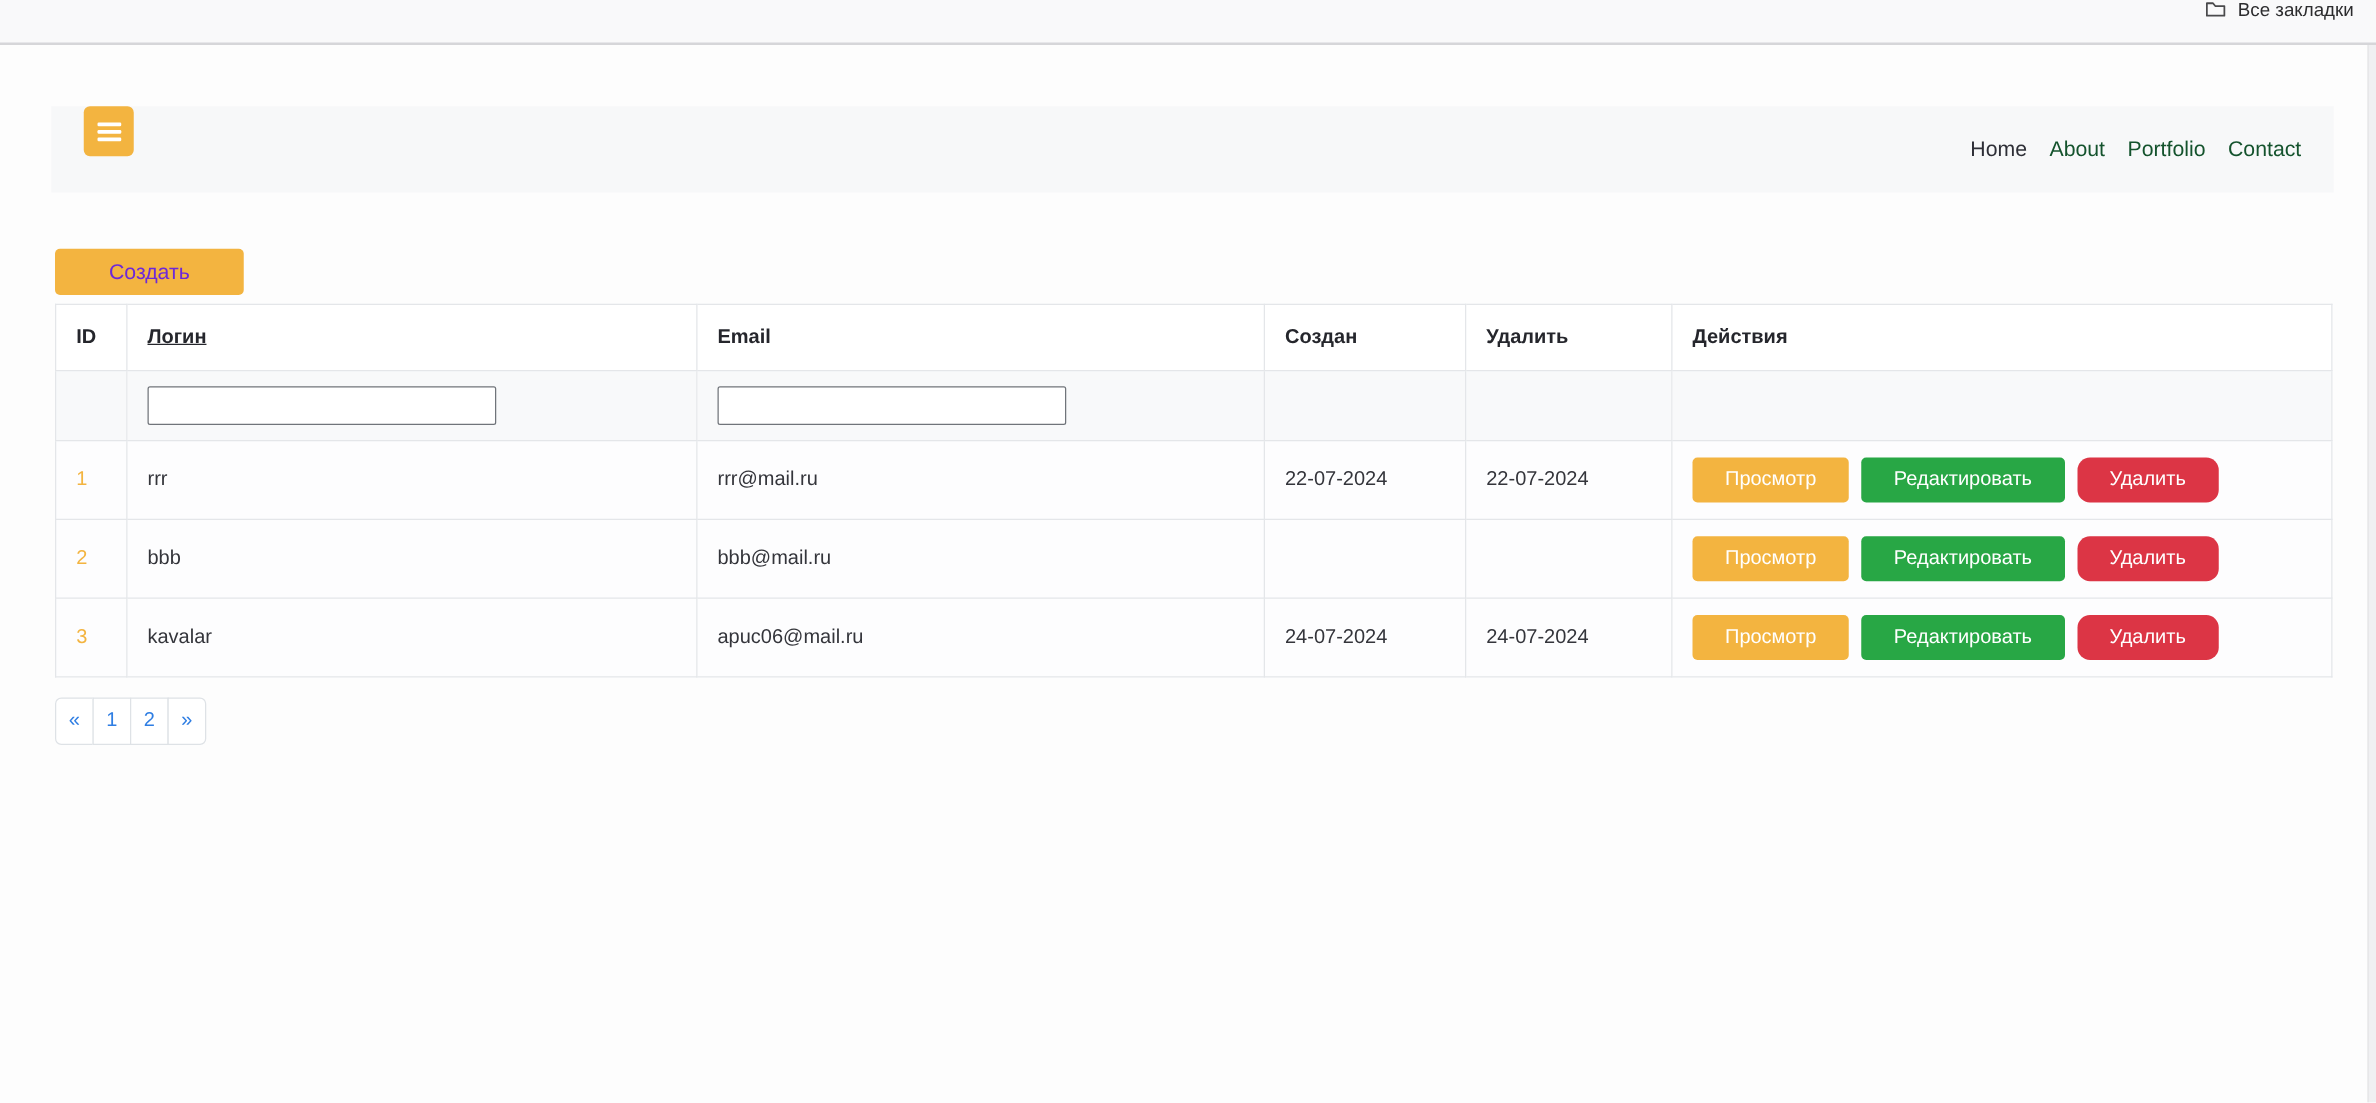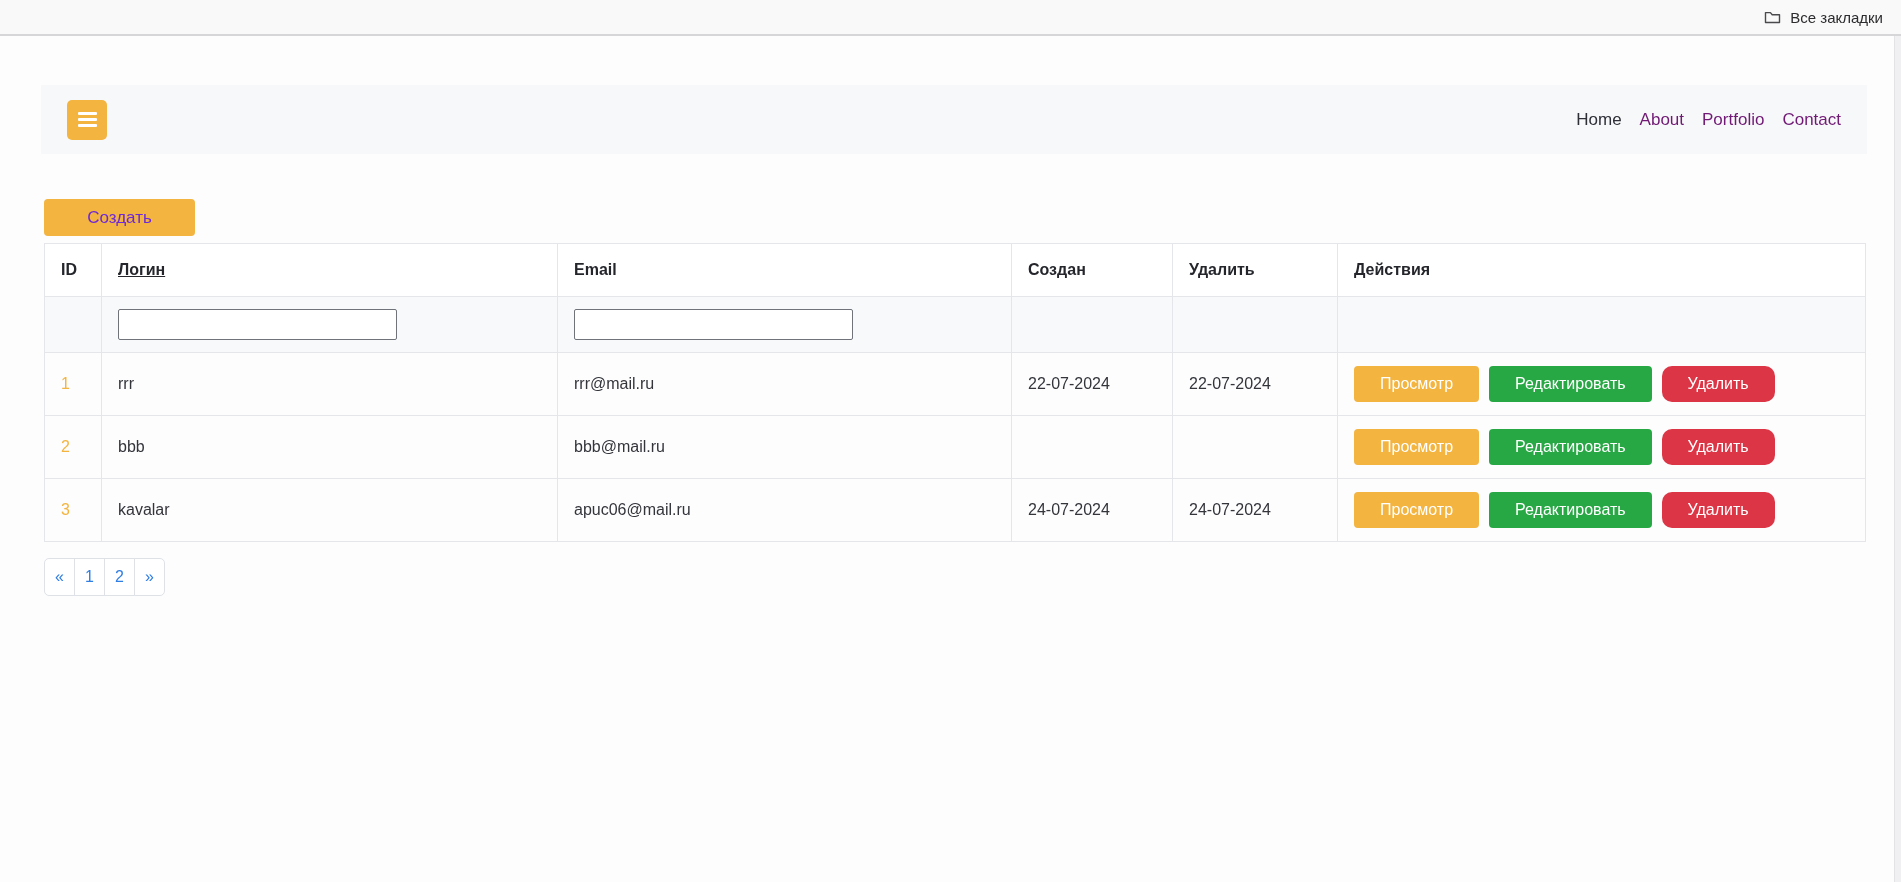--- a/index.html
+++ b/index.html
@@ -9,54 +9,54 @@
     font-family:"Liberation Sans", sans-serif;
     overflow:hidden;
     position:relative;
   }
 
   
   .bookmarks-bar {
     height:36px; width:100%;
     background:#f9f9fa;
     border-bottom:2px solid #d6d6d9;
-    display:flex; align-items:center; justify-content:flex-end;
+    display:flex; align-items:flex-start; justify-content:flex-end;
     padding-right:18px; gap:9px;
     font-size:15px; color:#2c2c2e;
   }
   .bookmarks-bar .folder-svg { display:block; }
 
   
   .scrollbar-strip {
     position:absolute; top:36px; right:0; bottom:0; width:7px;
     background:#f0f0f2; border-left:1px solid #e3e3e6;
   }
 
   
   .navbar {
     margin:49px 0 0 41px;
     width:1826px; height:69px;
     background:#f7f8f9;
-    display:flex; align-items:center;
+    display:flex; 
     padding:0 26px;
   }
   .hamburger-btn {
     width:40px; height:40px;
     background:var(--accent);
     border:none; border-radius:5px;
     cursor:pointer;
     display:flex; flex-direction:column; align-items:center; justify-content:center; gap:3px;
   }
   .hamburger-btn .bar { width:19px; height:3px; background:#ffffff; border-radius:1px; }
   .nav-links {
     margin-left:auto;
     display:flex; align-items:center; gap:18px;
     font-size:17px;
   }
-  .nav-link { text-decoration:none; color:#701a75; cursor:pointer; }
+  .nav-link { text-decoration:none; color:#14532d; cursor:pointer; }
   .nav-link.active { color:#2e2f37; }
 
   
   .create-btn {
     display:block;
     margin:45px 0 0 44px;
     width:151px; height:37px;
     background:var(--accent);
     color:#6d28d9;
     border:none; border-radius:4px;

